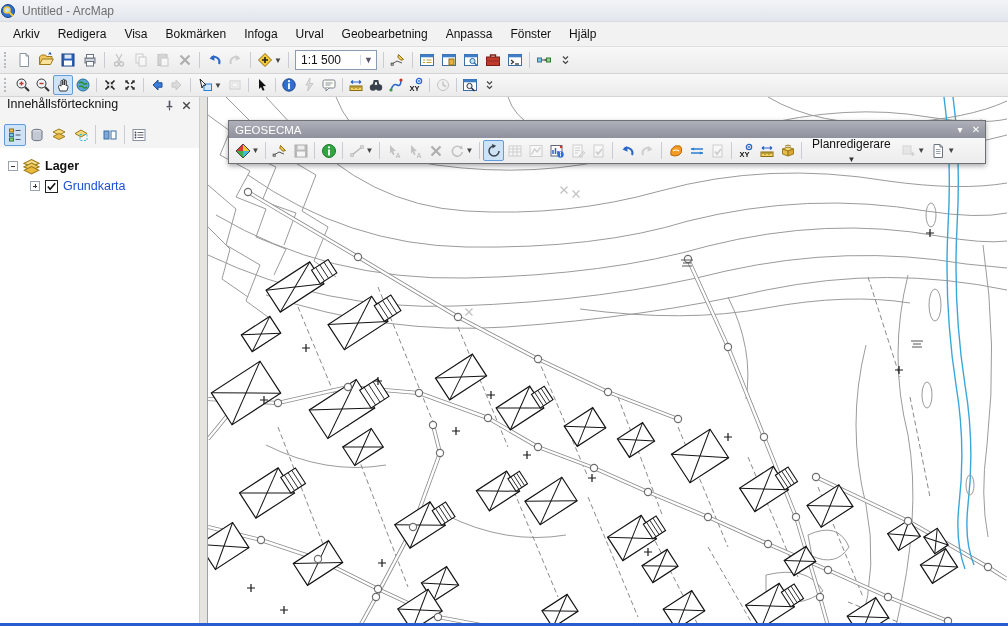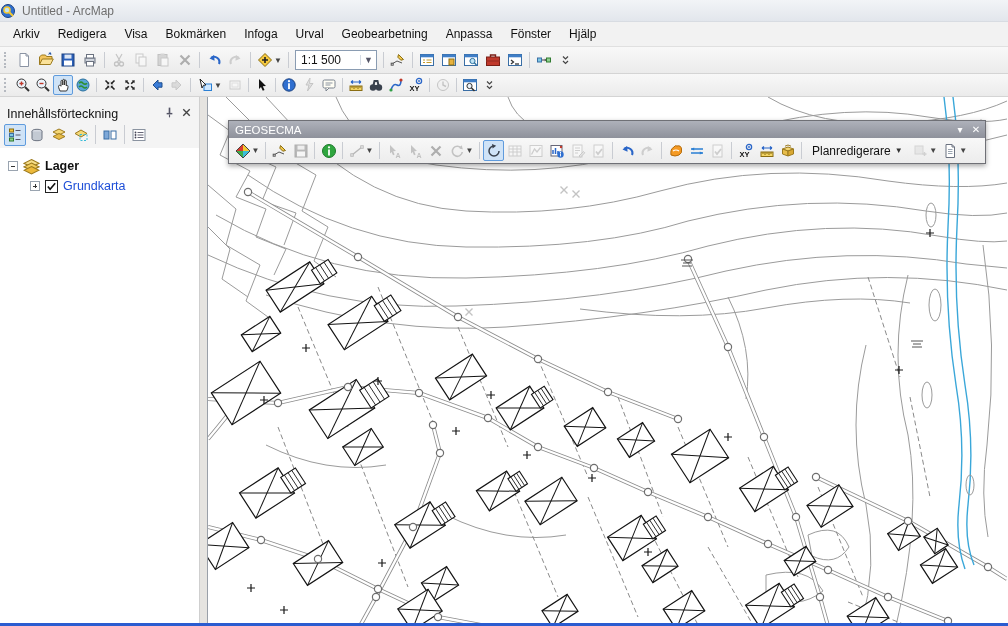--- a/index.html
+++ b/index.html
@@ -20,27 +20,27 @@
   .tbtn { width:22px; height:22px; display:flex; align-items:center; justify-content:center; border:1px solid transparent; border-radius:2px; position:relative; }
   .tb2 .tbtn { width:20px; height:20px; }
   .tbtn svg { width:16px; height:16px; }
   .tbtn.disabled svg { filter:grayscale(1) opacity(.38); }
   .tbtn.selected { background:#cfe3f7; border-color:#5f9bdd; }
   .tbtn.dd { width:31px; }
   .tbtn .ddarrow { font-size:8px; color:#444; margin-left:1px; }
   .combo { height:20px; width:82px; background:#fff; border:1px solid #8a9cb2; display:flex; align-items:center; margin:0 3px; }
   .combo .val { flex:1; padding-left:5px; font-size:12px; color:#111; }
   .combo .chev { width:16px; text-align:center; color:#556; font-size:9px; border-left:1px solid #d5dbe4; }
-  .menubtn { display:flex; align-items:center; gap:4px; padding:2px 6px; border:1px solid transparent; border-radius:2px; font-size:12px; color:#111; }
+  .menubtn { display:flex; align-items:center; gap:4px; padding:2px 6px; border:1px solid transparent; border-radius:2px; font-size:12px; color:#111;flex-direction:column; }
   .menubtn .ddarrow { font-size:8px; color:#333; }
 
   
   .main { display:flex; height:529px; position:relative; }
   .toc-panel { width:200px; background:#f4f4f4; display:flex; flex-direction:column; border-right:1px solid #cfcfcf; }
-  .toc-header { height:24px; display:flex; align-items:flex-end; padding:0 4px 0 7px; background:#f4f4f4; }
+  .toc-header { height:24px; display:flex; align-items:flex-start; padding:0 4px 0 7px; background:#f4f4f4; }
   .toc-title { flex:1; font-size:12.5px; color:#111; }
   .toc-hbtn { width:17px; height:17px; display:flex; align-items:center; justify-content:center; color:#444; }
   .toc-hbtn svg { width:13px; height:13px; }
   .toc-toolbar { height:27px; display:flex; align-items:center; padding-left:4px; background:#f4f4f4; }
   .toc-toolbar .tbtn { width:22px; height:22px; }
   .toc-tree { flex:1; background:#fff; padding:8px 0 0 8px; }
   .tree-row { display:flex; align-items:center; gap:5px; height:20px; }
   .tree-row.indent { padding-left:22px; }
   .expander { width:10px; height:10px; border:1px solid #9aa4b0; background:#fff; position:relative; flex:none; }
   .expander::before { content:""; position:absolute; left:2px; right:2px; top:4px; height:1px; background:#333; }

